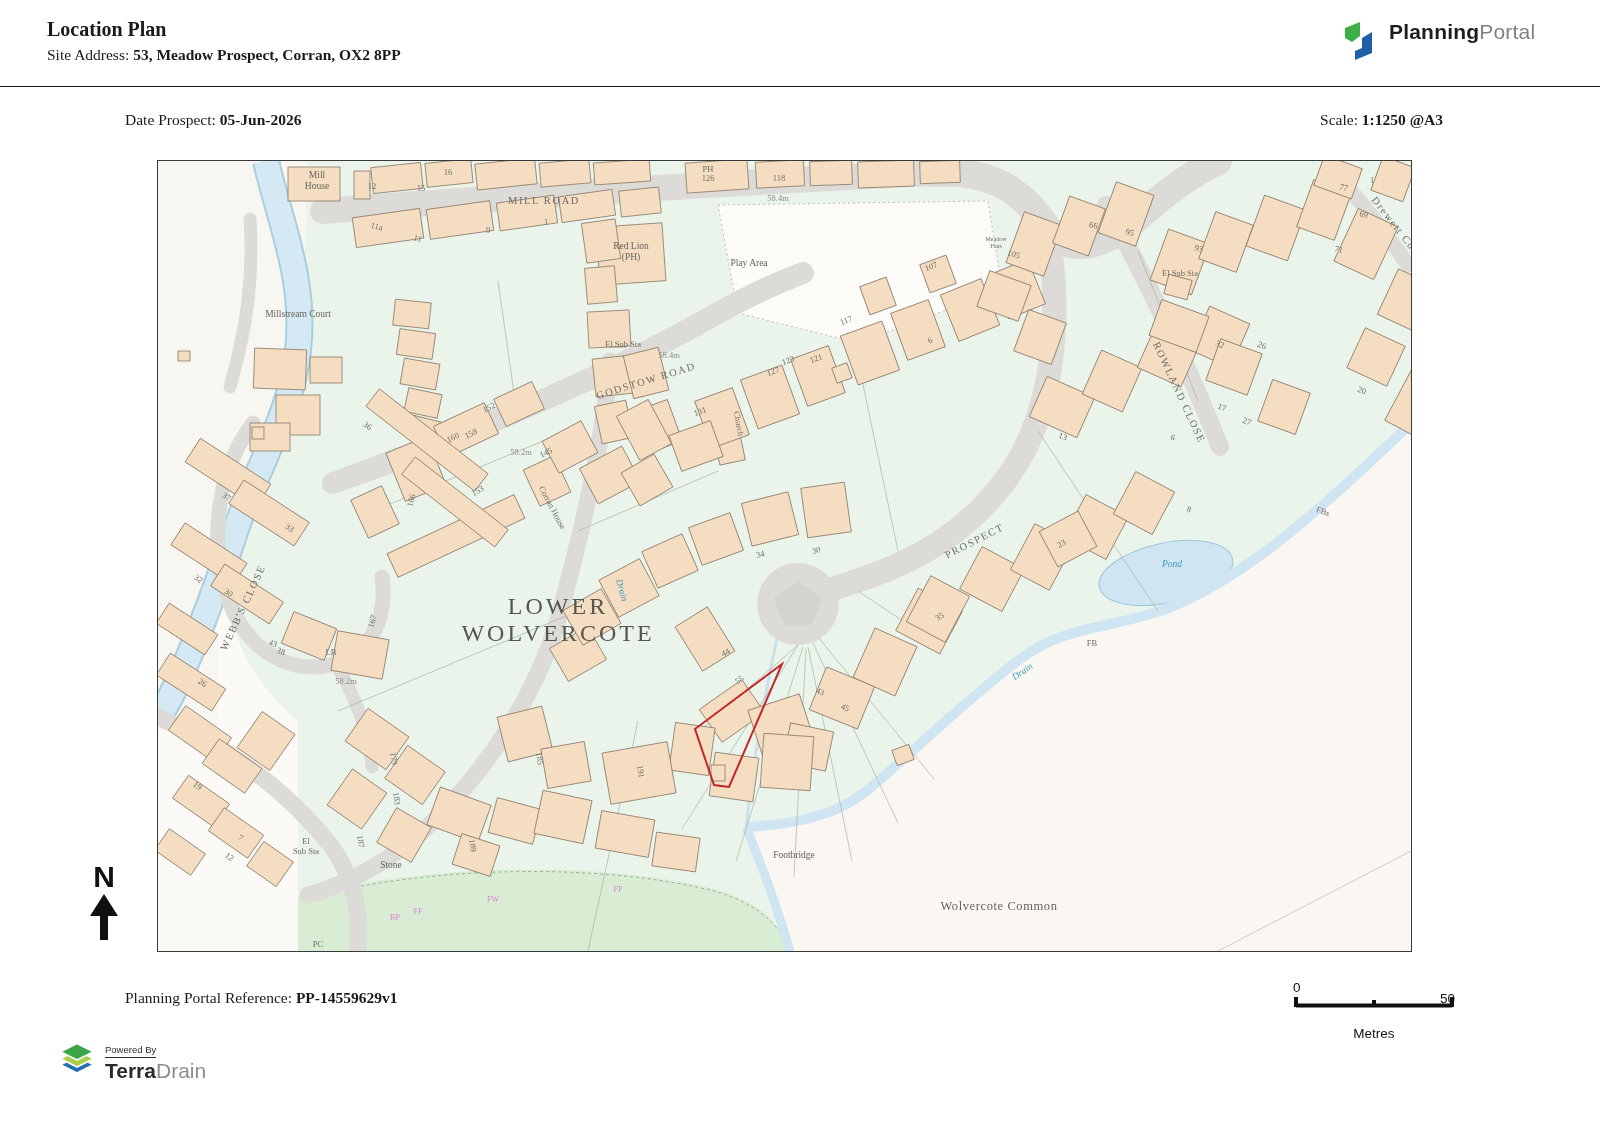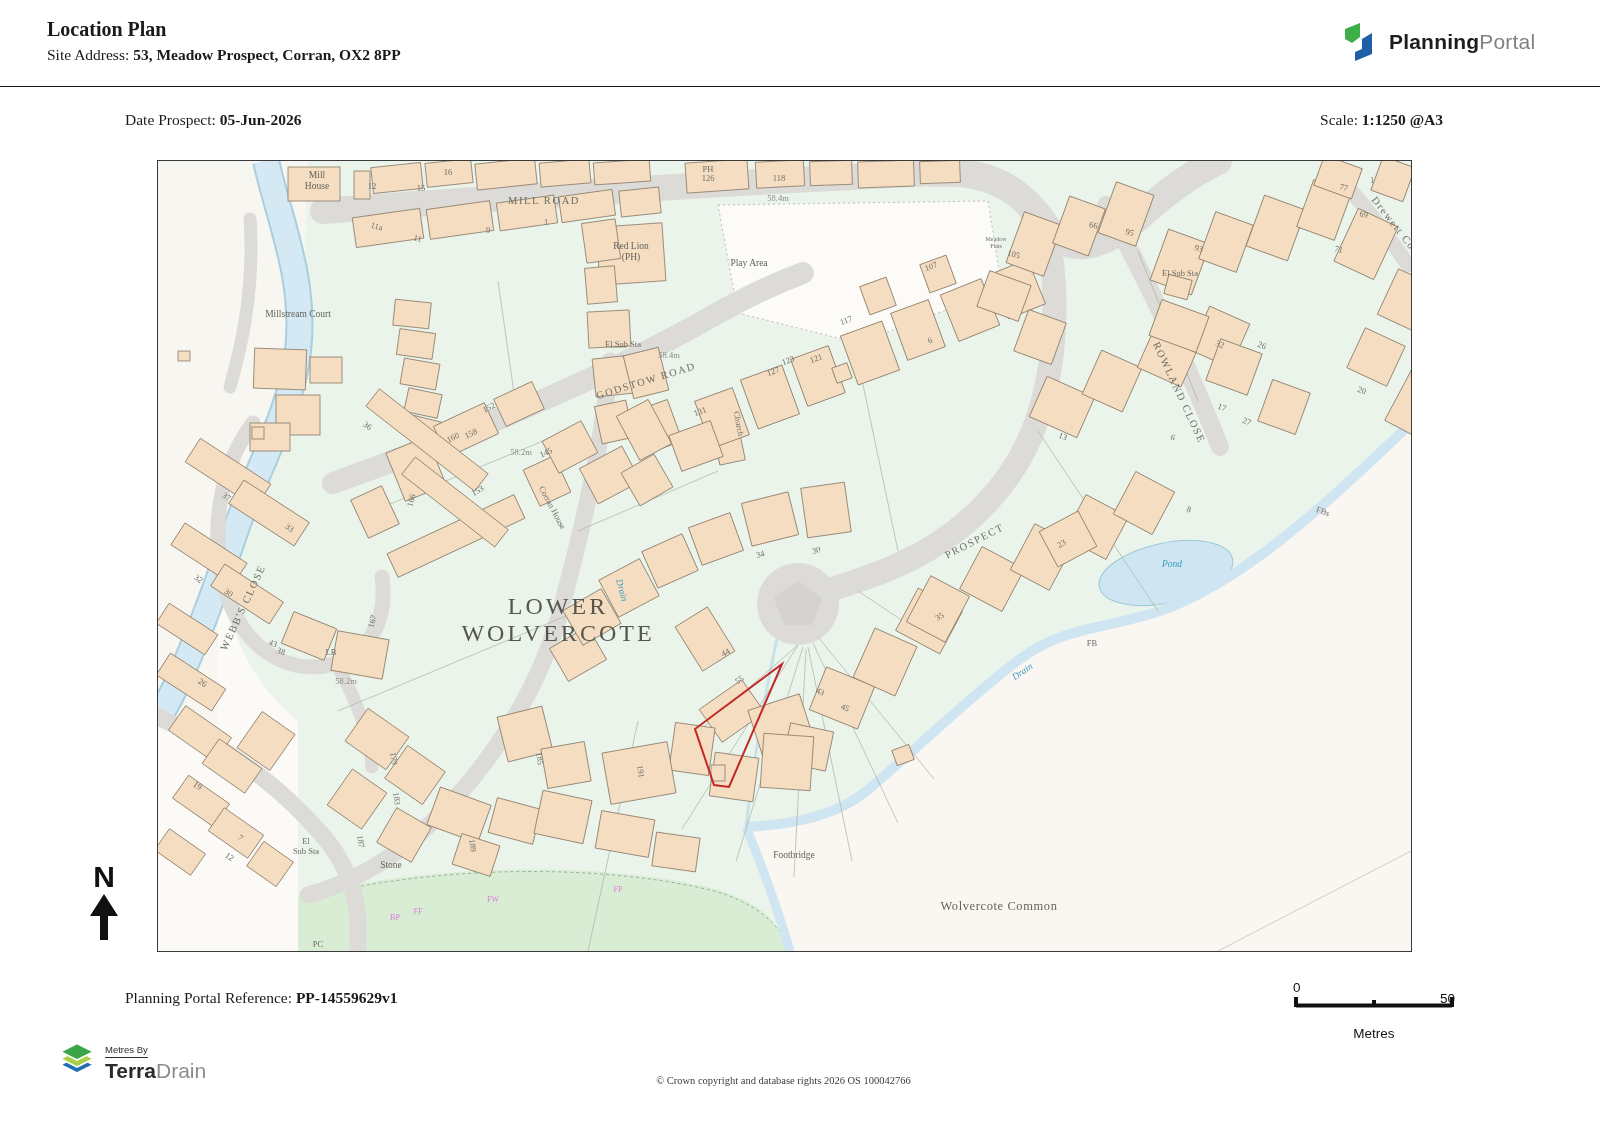--- a/index.html
+++ b/index.html
@@ -10,21 +10,21 @@
   
   .title{left:47px;top:18px;font-size:20px;font-weight:bold;}
   .site-line{left:47px;top:46px;font-size:15.5px;}
   .site-line b{font-weight:bold;}
   .rule{left:0;top:86px;width:1600px;height:0;border-top:1.6px solid #1a1a1a;}
   .meta-date{left:125px;top:111px;font-size:15.5px;}
   .meta-scale{right:157px;top:111px;font-size:15.5px;}
   .metaval{font-weight:bold;}
 
   
-  .pp-logo{left:1340px;top:20px;width:240px;height:44px;display:flex;align-items:center;
+  .pp-logo{left:1340px;top:20px;width:240px;height:44px;display:flex;
            font-family:"Liberation Sans", sans-serif;}
   .pp-text{font-size:21px;margin-left:9px;letter-spacing:.2px;}
   .pp-bold{font-weight:bold;color:#1d1d1b;}
   .pp-light{font-weight:400;color:#808184;}
 
   
   .map-frame{left:157px;top:160px;width:1253px;height:790px;border:1.2px solid #3a3a3a;background:#86efac;}
   svg text{font-family:"Liberation Serif", serif;}
   .lbl-road{font-size:10.5px;fill:#6e6e68;letter-spacing:1.6px;}
   .lbl-place{font-size:24px;fill:#56564f;letter-spacing:3px;}
@@ -418,20 +418,19 @@
     <div class="sb-unit">Metres</div>
   </div>
 
   <div class="abs tq-logo">
     <svg width="40" height="40" viewBox="0 0 34 34">
       <polygon points="17,14 31,21 17,28 3,21" fill="#1f6fb2" stroke="#ffffff" stroke-width="1.4"></polygon>
       <polygon points="17,9 31,16 17,23 3,16" fill="#a8cf45" stroke="#ffffff" stroke-width="1.4"></polygon>
       <polygon points="17,3 31,10 17,17 3,10" fill="#3aa648" stroke="#ffffff" stroke-width="1.4"></polygon>
     </svg>
     <div class="tq-text">
-      <div><span class="tq-powered">Metres By</span></div>
+      <div><span class="tq-powered">Powered By</span></div>
       <div class="tq-brand"><span class="tq-bold">Terra</span><span class="tq-light">Drain</span></div>
     </div>
   </div>
 
-  <div class="abs copyright">© Crown copyright and database rights 2026 OS 100042766</div>
 
 </div>
 
 </body></html>

